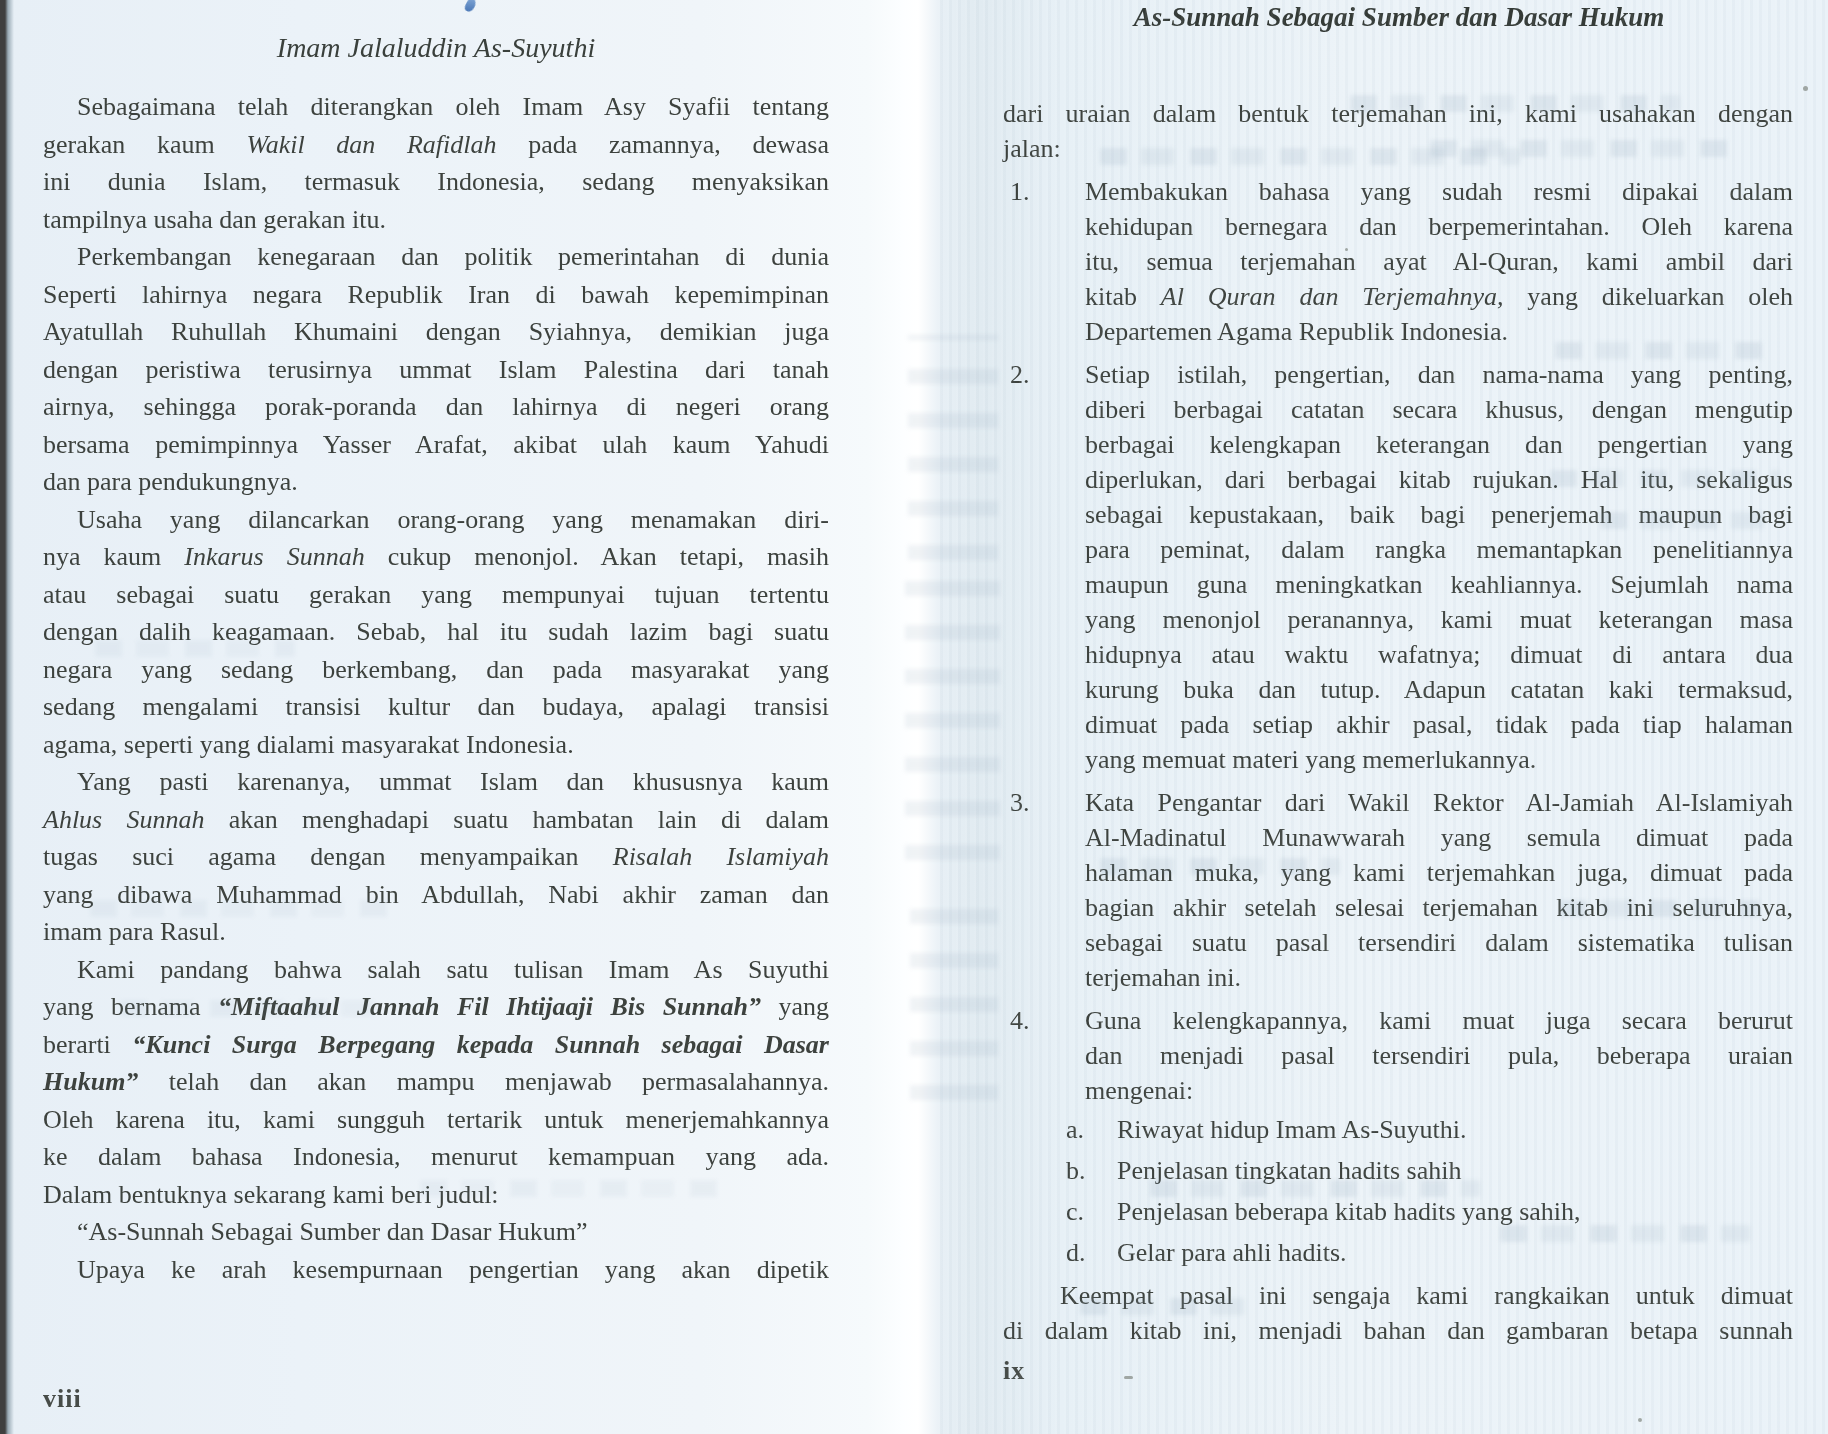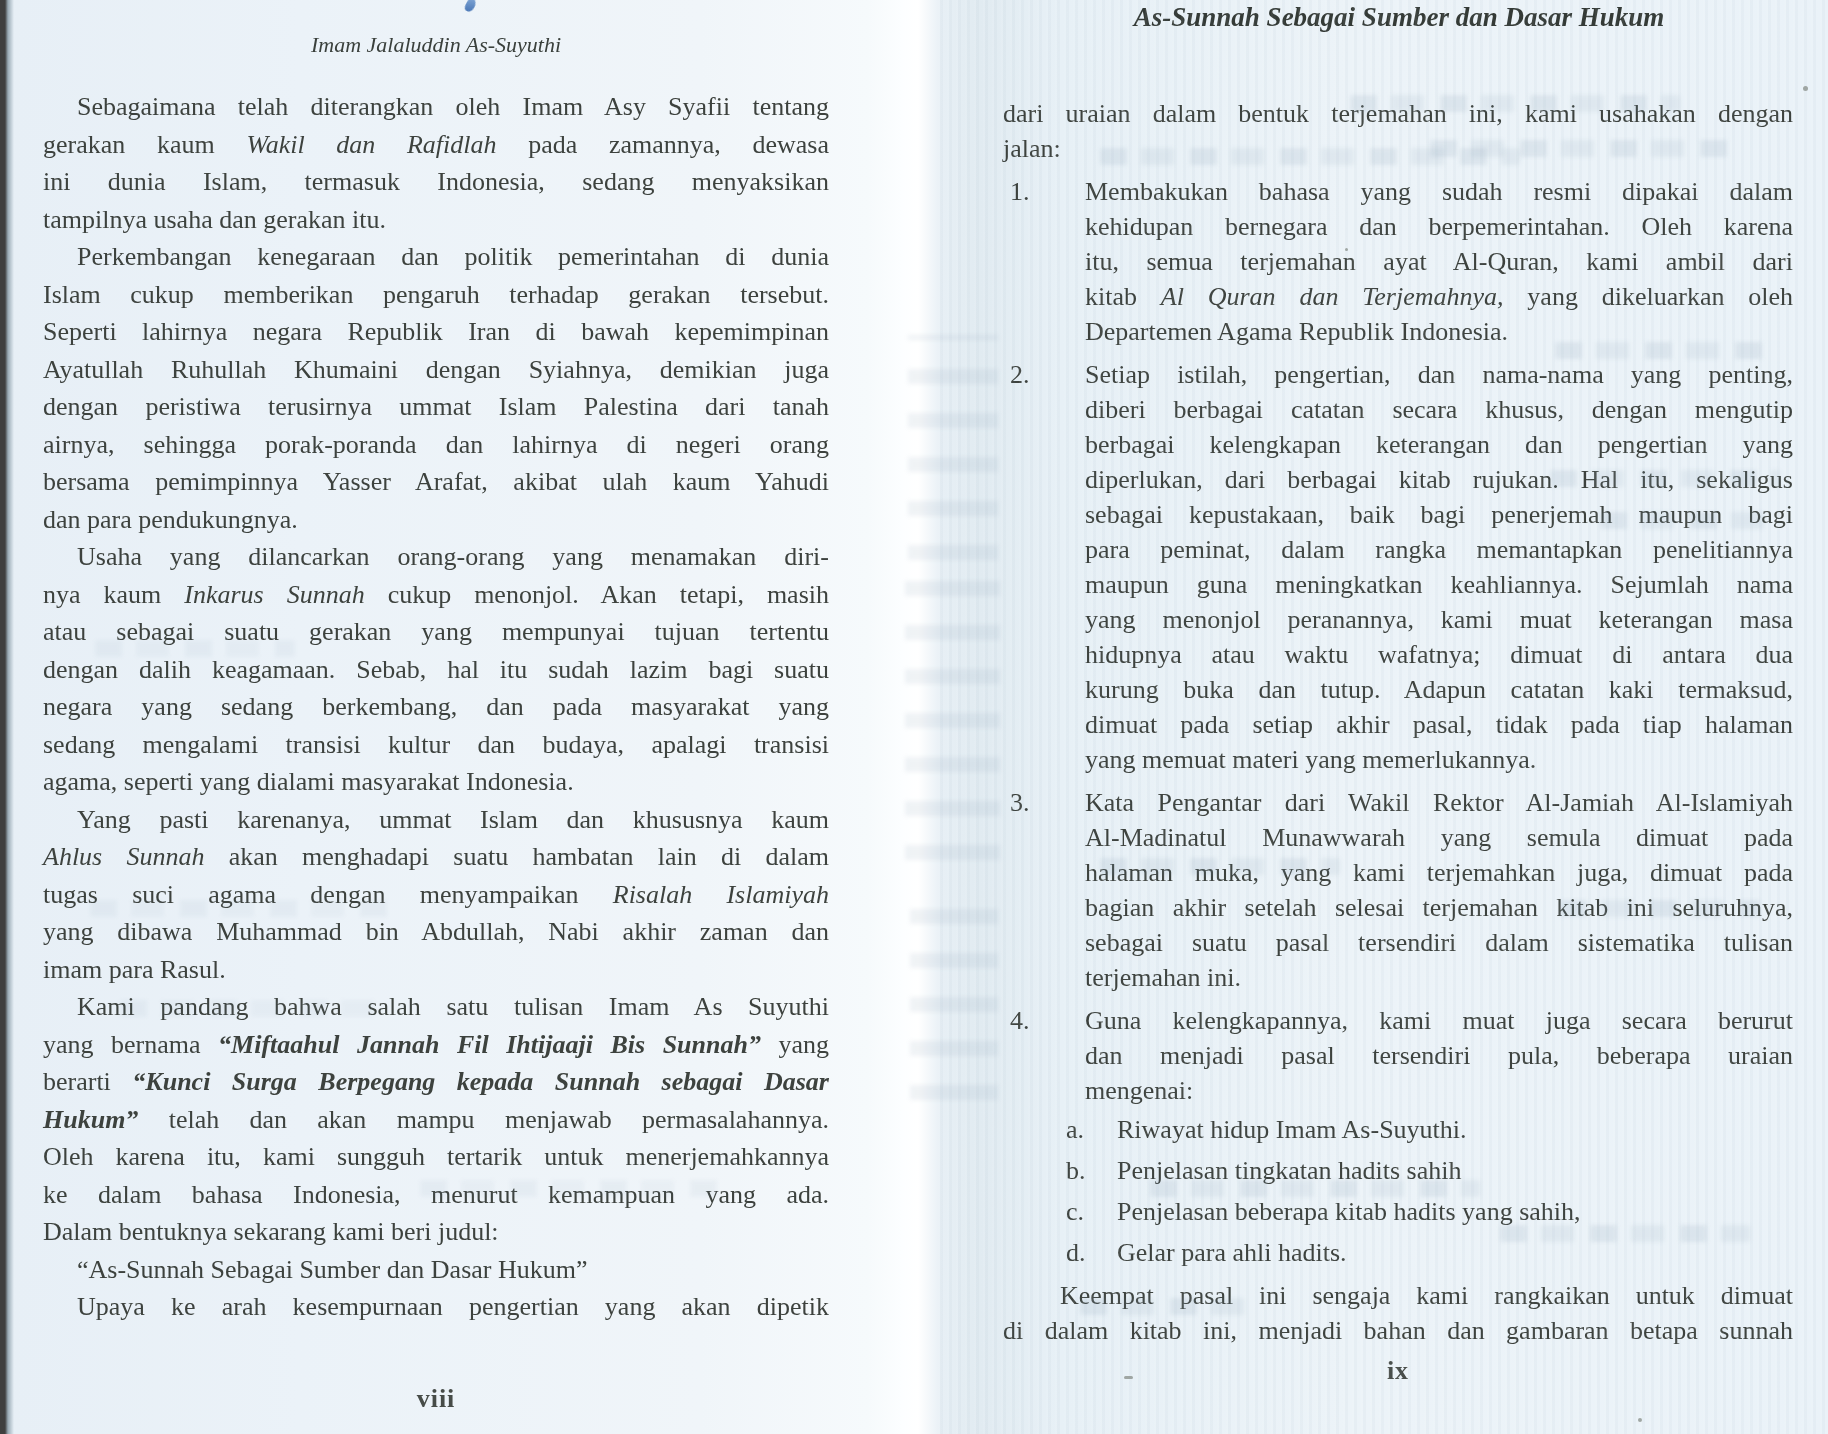--- a/index.html
+++ b/index.html
@@ -9,36 +9,36 @@
     color:#3d423e;
     background:linear-gradient(90deg,
       #3f3f3f 0px,#3f3f3f 5px,#9aabb6 8px,#e7eff6 14px,
       #ebf2f8 300px,#f0f5f9 700px,#f6fafc 868px,#fcfeff 902px,#ffffff 918px,
       #e7eff5 942px,#e1ebf1 980px,#e7f0f6 1060px,#ecf3f8 1350px,#eaf2f8 1828px);
   }
   .page{position:absolute;top:0;height:100%;}
   .page-l{left:0;width:905px;}
   .page-r{left:905px;width:923px;}
   .hdr{position:absolute;text-align:center;font-style:italic;}
-  .hdr-l{left:43px;top:32px;width:786px;font-size:22px;color:#3a403c;}
+  .hdr-l{left:43px;top:32px;width:786px;font-size:28px;color:#3a403c;}
   .hdr-r{left:98px;top:2px;width:792px;font-size:27px;font-weight:700;color:#343a36;}
   .body{position:absolute;font-size:26px;text-rendering:optimizeLegibility;}
   .body-l{left:43px;top:88px;width:786px;line-height:37.5px;font-family:Liberation Serif, serif;--ind:34px;}
   .body-r{left:98px;top:96px;width:790px;line-height:35px;--ind:57px;}
   .line{text-align:justify;text-align-last:left;}
   .line.fill{text-align-last:justify;}
   .line.indent{text-indent:var(--ind);}
   .em{font-style:italic;}
   .b{font-weight:700;margin-top:18px;}
   .block.item{position:relative;padding-left:82px;margin-top:8px;}
   .block.item > .marker{position:absolute;left:7px;top:0;}
   .block.sub{position:relative;padding-left:114px;margin-top:3px;line-height:38px;}
   .block.sub > .marker{position:absolute;left:63px;top:0;}
   .block.closing{margin-top:6px;}
-  .pnum{position:absolute;font-size:26px;font-weight:700;letter-spacing:1px;text-align:center;color:#474c48;}
+  .pnum{position:absolute;font-size:26px;font-weight:700;letter-spacing:1px;color:#474c48;}
   .pnum-l{left:43px;top:1384px;width:786px;}
   .pnum-r{left:98px;top:1356px;width:790px;}
   
   .streaks{position:absolute;left:938px;top:0;width:890px;height:100%;pointer-events:none;
     background:repeating-linear-gradient(90deg,rgba(255,255,255,.06) 0 2px,rgba(120,145,165,.05) 2px 5px,rgba(255,255,255,0) 5px 9px);}
   .g{position:absolute;height:17px;border-radius:3px;filter:blur(2px);opacity:.55;pointer-events:none;
     background:repeating-linear-gradient(90deg,rgba(122,148,170,.26) 0 27px,rgba(122,148,170,0) 27px 41px,rgba(122,148,170,.20) 41px 74px,rgba(122,148,170,0) 74px 90px);}
   .gv{position:absolute;filter:blur(2px);opacity:.5;pointer-events:none;
     background:repeating-linear-gradient(0deg,rgba(122,148,170,.22) 0 15px,rgba(122,148,170,0) 15px 44px);}
   .g.faint{opacity:.3;}
@@ -55,21 +55,20 @@
     <div class="hdr hdr-l">Imam Jalaluddin As-Suyuthi</div>
     <div class="body body-l" id="left-body">
         <div class="block para">
           <div class="line fill indent"><span>Sebagaimana telah diterangkan oleh Imam Asy Syafii tentang</span></div>
           <div class="line fill"><span>gerakan kaum </span><span class="em">Wakil dan Rafidlah</span><span> pada zamannya, dewasa</span></div>
           <div class="line fill"><span>ini dunia Islam, termasuk Indonesia, sedang menyaksikan</span></div>
           <div class="line"><span>tampilnya usaha dan gerakan itu.</span></div>
         </div>
         <div class="block para">
           <div class="line fill indent"><span>Perkembangan kenegaraan dan politik pemerintahan di dunia</span></div>
-          <div class="line fill"><span>Islam cukup memberikan pengaruh terhadap gerakan tersebut.</span></div>
           <div class="line fill"><span>Seperti lahirnya negara Republik Iran di bawah kepemimpinan</span></div>
           <div class="line fill"><span>Ayatullah Ruhullah Khumaini dengan Syiahnya, demikian juga</span></div>
           <div class="line fill"><span>dengan peristiwa terusirnya ummat Islam Palestina dari tanah</span></div>
           <div class="line fill"><span>airnya, sehingga porak-poranda dan lahirnya di negeri orang</span></div>
           <div class="line fill"><span>bersama pemimpinnya Yasser Arafat, akibat ulah kaum Yahudi</span></div>
           <div class="line"><span>dan para pendukungnya.</span></div>
         </div>
         <div class="block para">
           <div class="line fill indent"><span>Usaha yang dilancarkan orang-orang yang menamakan diri-</span></div>
           <div class="line fill"><span>nya kaum </span><span class="em">Inkarus Sunnah</span><span> cukup menonjol. Akan tetapi, masih</span></div>

